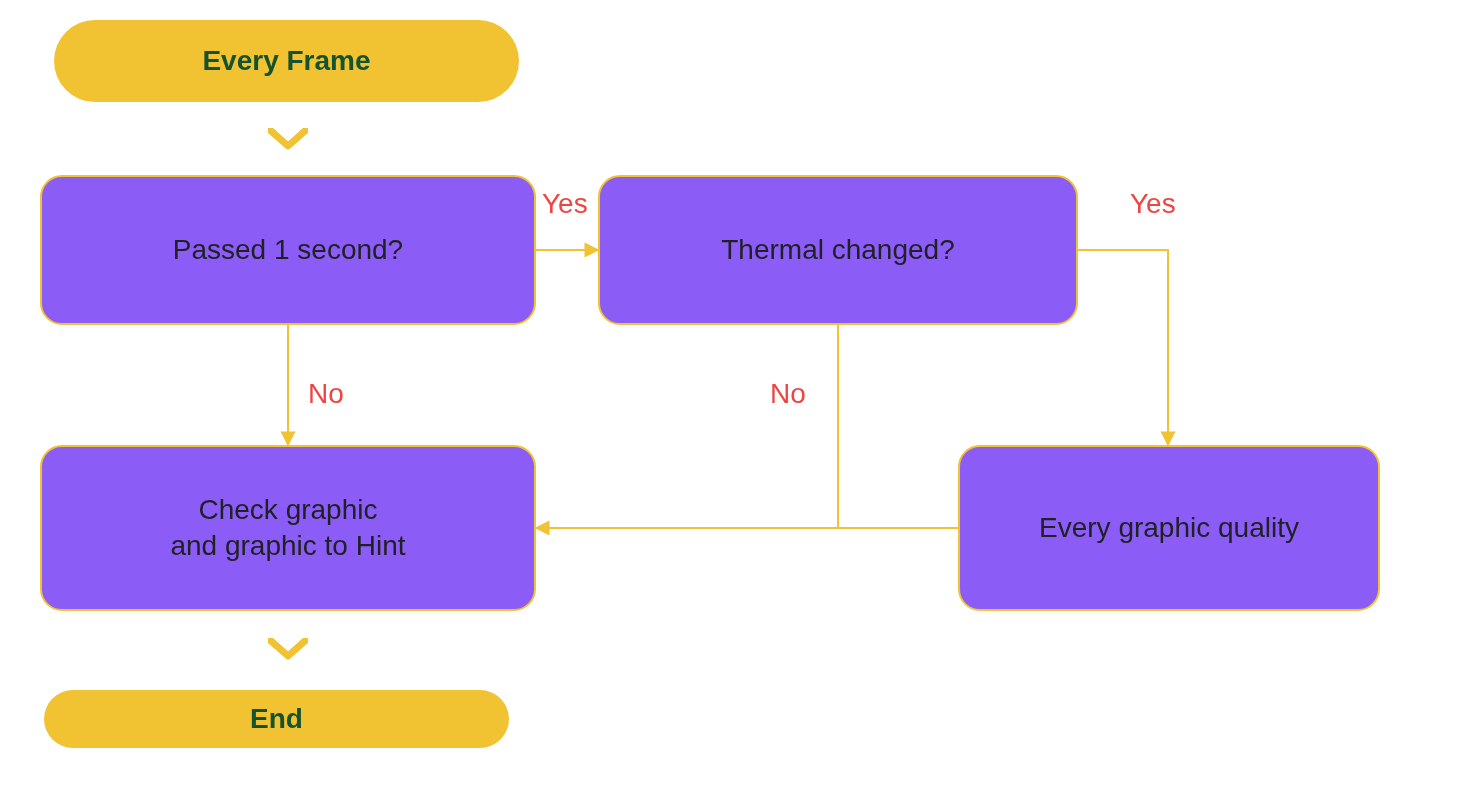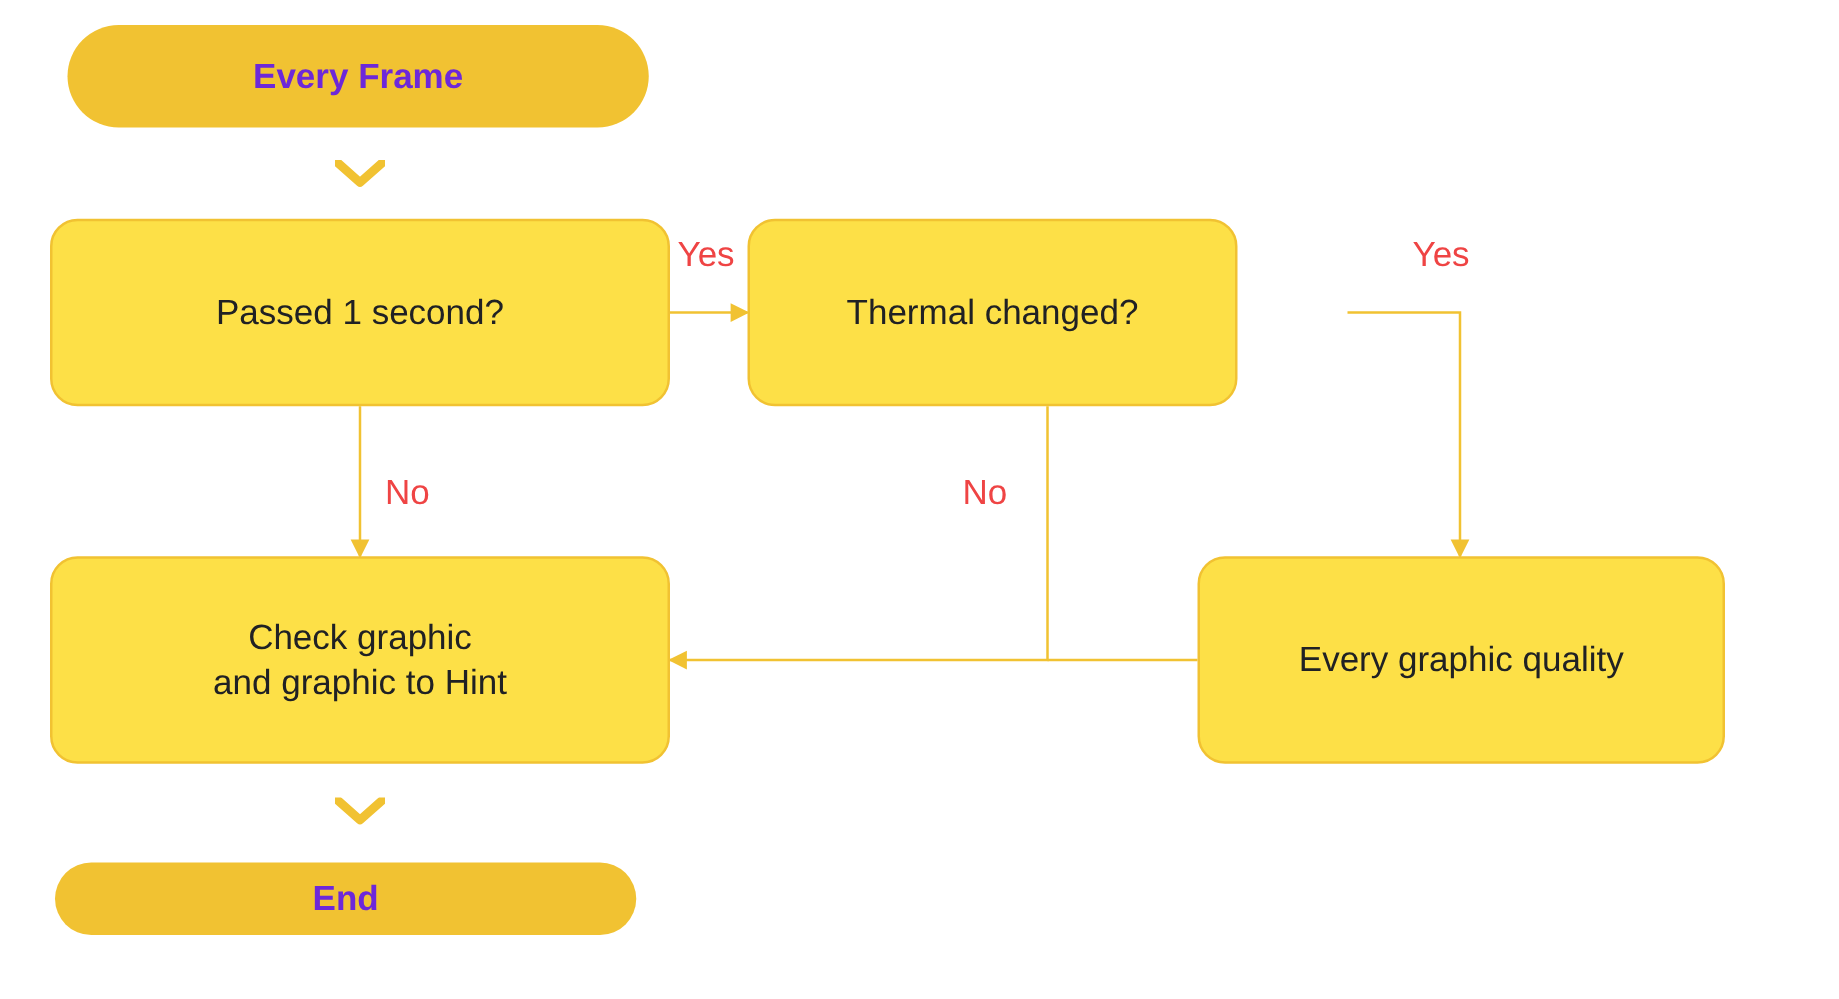--- a/index.html
+++ b/index.html
@@ -25,27 +25,27 @@
     position: absolute;
     box-sizing: border-box;
     display: flex;
     align-items: center;
     justify-content: center;
     text-align: center;
     line-height: 1.3;
   }
   .terminator {
     background: #f1c232;
-    color: #6d28d9;
+    color: #14532d;
     font-weight: 700;
     font-size: 28px;
     border-radius: 999px;
   }
   .process {
-    background: #fde047;
+    background: #8b5cf6;
     border: 2px solid #f1c232;
     color: #202124;
     font-size: 28px;
     font-weight: 400;
     border-radius: 22px;
     padding: 0 24px;
   }
   .edge-label {
     position: absolute;
     color: #ef4444;
@@ -92,21 +92,21 @@
   <div class="chev" style="left:268px; top:128px;">
     <svg viewBox="0 0 40 24">
         <path d="M2 2 L20 18 L38 2" stroke="#f1c232" stroke-width="7" fill="none" stroke-linecap="round" stroke-linejoin="round"></path>
       </svg>
   </div>
 
   <div class="node process" style="left:40px; top:175px; width:496px; height:150px;">
     <span>Passed 1 second?</span>
   </div>
 
-  <div class="node process" style="left:598px; top:175px; width:392px; height:150px;">
+  <div class="node process" style="left:598px; top:175px; width:480px; height:150px;">
     <span>Thermal changed?</span>
   </div>
 
   <div class="node process" style="left:40px; top:445px; width:496px; height:166px;">
     <div>
       <span>Check graphic</span><br>
       <span>and graphic to Hint</span>
     </div>
   </div>
 

